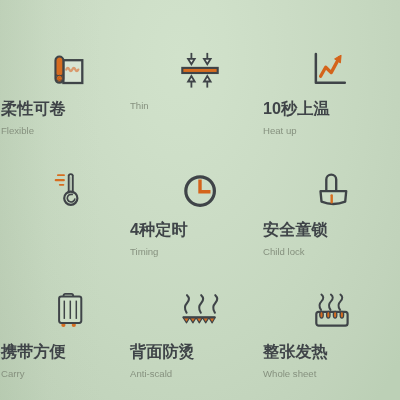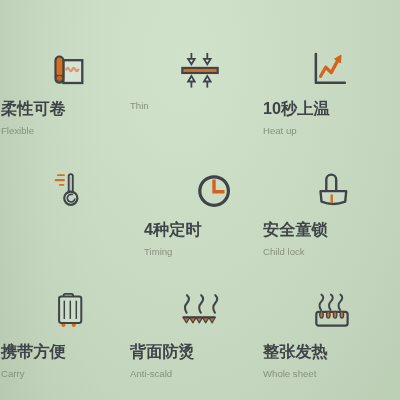--- a/index.html
+++ b/index.html
@@ -92,21 +92,21 @@
         <path d="M16.2 22.5 a3.8 3.8 0 1 0 2.6 4.6" fill="none" stroke="#3f4448" stroke-width="1.65" stroke-linecap="round"></path>
         <g fill="#d66d20">
           <rect x="1.0" y="2.2" width="7.9" height="1.85" rx="0.9"></rect>
           <rect x="-1.3" y="7.1" width="10.2" height="2.1" rx="1.05"></rect>
           <rect x="2.9" y="11.9" width="5.4" height="1.75" rx="0.85"></rect>
         </g>
       </svg>
     </div>
   </div>
 
-  <div class="cell" style="left:144px;top:169px">
+  <div class="cell" style="left:130px;top:169px">
     <div class="icon-box">
       <svg style="top:6.2px;left:70.5px" width="34" height="34" viewBox="0 0 34 34">
         <circle cx="16.1" cy="16.1" r="14.3" fill="none" stroke="#3f4448" stroke-width="3.2"></circle>
         <path d="M16.0 4.5 V16.7 H26.5" fill="none" stroke="#d4641b" stroke-width="3.4" stroke-linecap="butt" stroke-linejoin="miter"></path>
       </svg>
     </div>
     <div class="title">4种定时</div>
     <div class="sub">Timing</div>
   </div>
 

